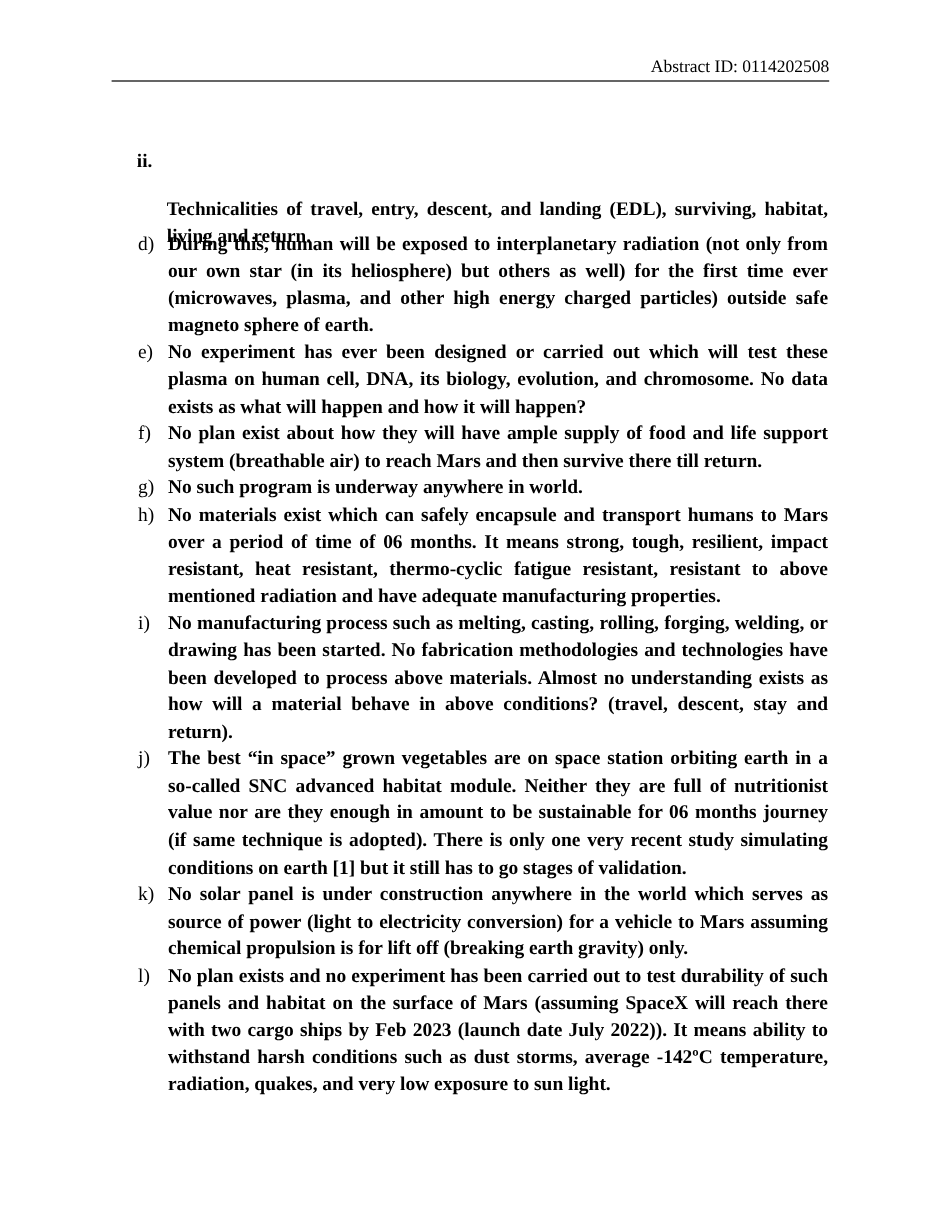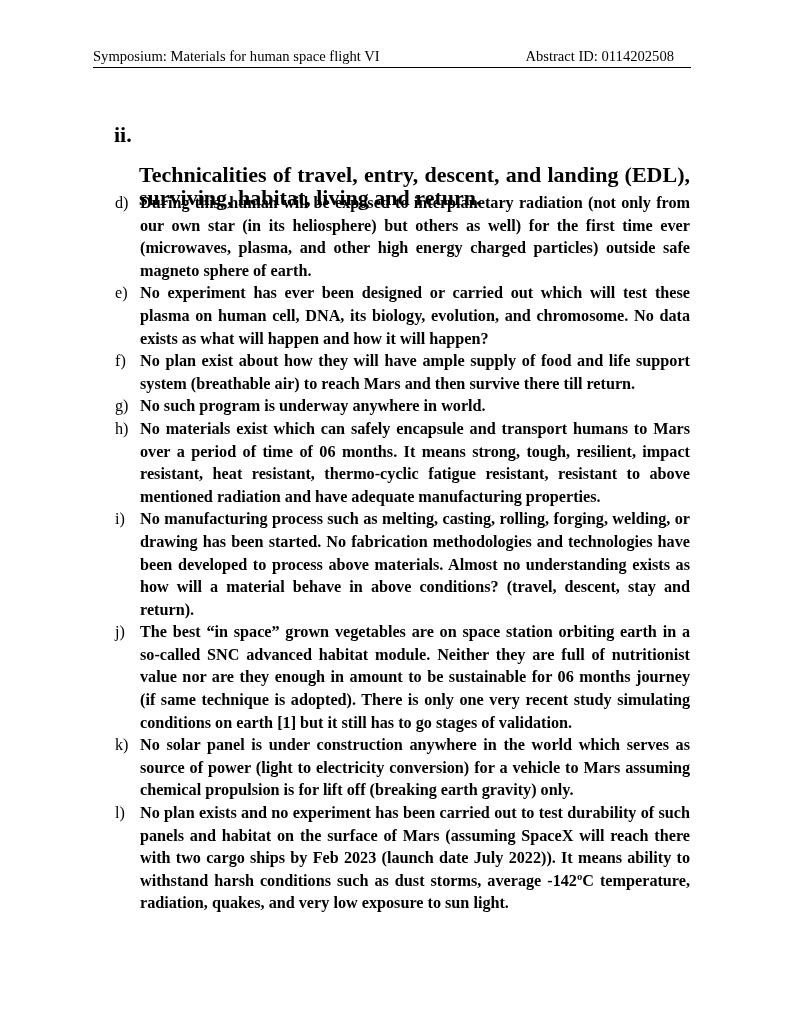--- a/index.html
+++ b/index.html
@@ -25,30 +25,30 @@
       font-size: 14.6px;
       line-height: 17px;
     }
     .page-header .left {
       position: absolute;
       left: 0;
       top: 0;
     }
     .page-header .right {
       position: absolute;
-      right: 17px;
+      right: 0;
       top: 0;
     }
     .section-heading {
       position: absolute;
       left: 114px;
       top: 123px;
       width: 576px;
       font-weight: bold;
-      font-size: 22px;
+      font-size: 16px;
       line-height: 23px;
     }
     .section-heading .num {
       position: absolute;
       left: 0;
       top: 0;
     }
     .section-heading .text {
       display: block;
       margin-left: 25px;
@@ -80,21 +80,20 @@
       display: block;
       text-align: justify;
       text-align-last: left;
       font-weight: bold;
     }
   </style>
 </head>
 <body>
 
 <div class="page-header">
-  <span class="left">Symposium: Materials for human space flight VI</span>
   <span class="right">Abstract ID: 0114202508</span>
 </div>
 
 <div class="section-heading">
   <span class="num">ii.</span>
   <span class="text">Technicalities of travel, entry, descent, and landing (EDL), surviving, habitat, living and return.</span>
 </div>
 
 <ul class="items">
   <li class="item">

